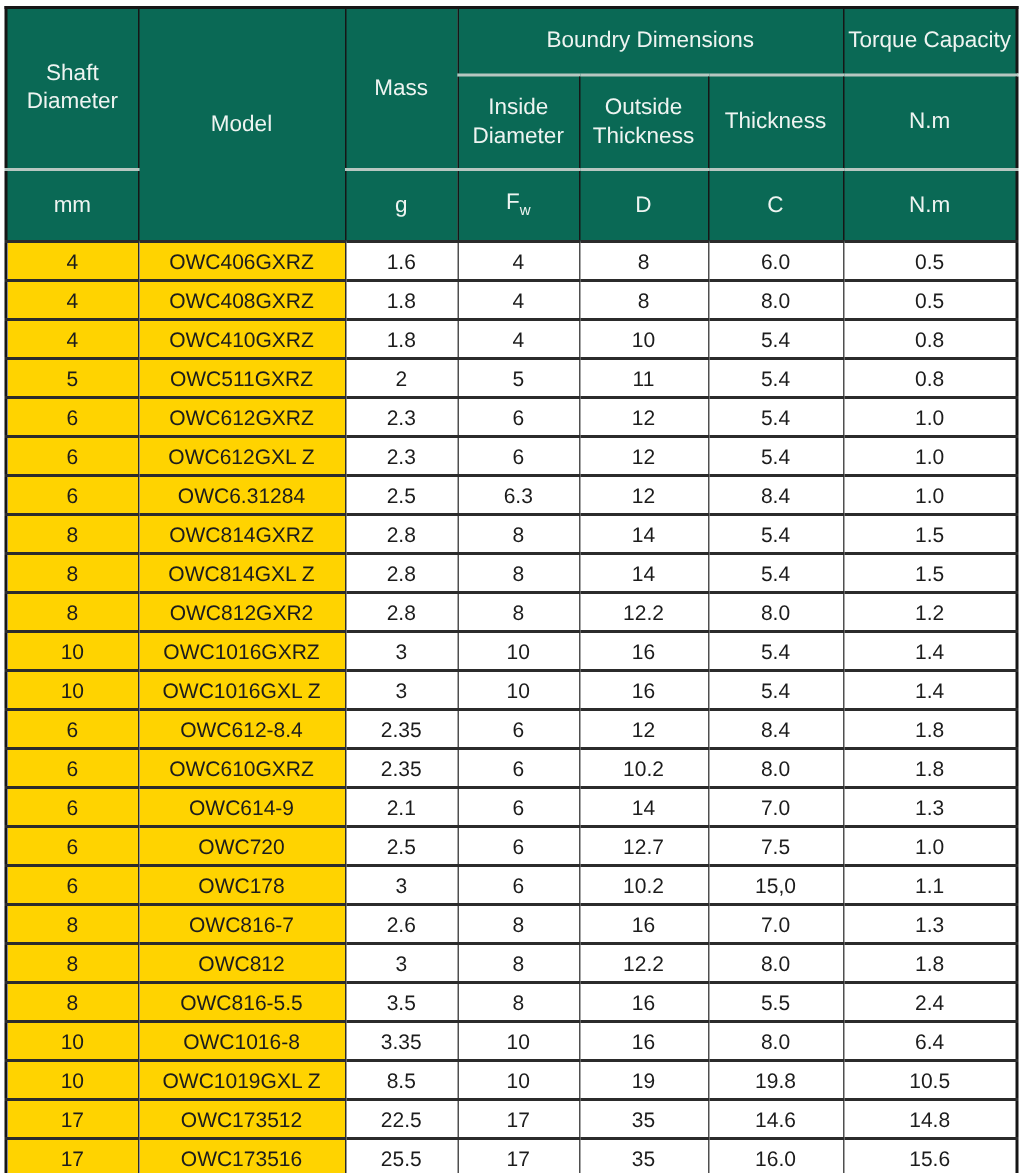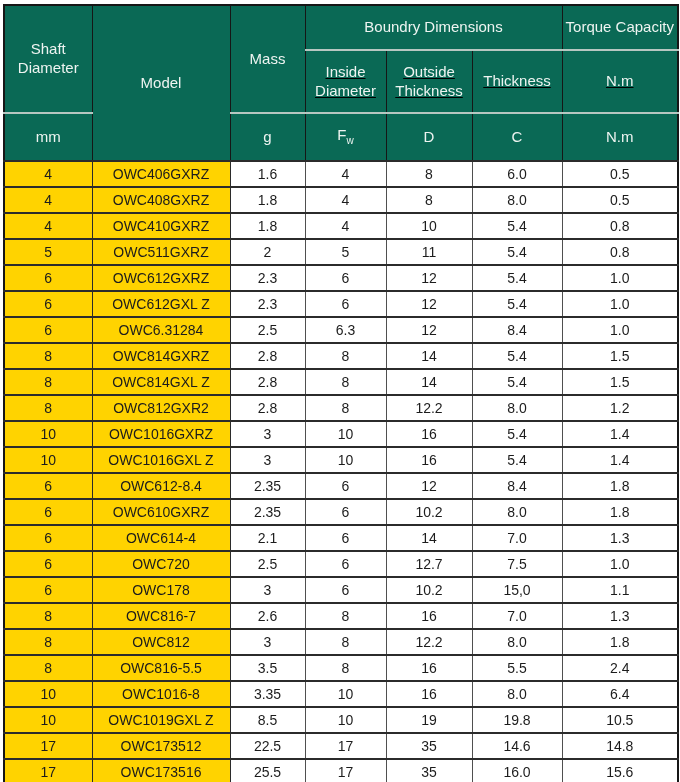--- a/index.html
+++ b/index.html
@@ -23,21 +23,21 @@
     font-size:15px;
     line-height:1.25;
     text-align:center;
     vertical-align:middle;
     border-left:1px solid #161616;
     border-right:1px solid #161616;
     padding:12px 2px;
     margin-left:15px;
   }
   tr.hr1{height:34px;}
-  tr.hr2{height:56px;text-decoration:underline;}
+  tr.hr2{height:56px;}
   tr.hr3{height:34px;}
   th.sep{border-top:2px solid var(--header_separator,#b7c7c1);}
   th sub{font-size:10px;}
   
   tbody td{
     height:24px;
     font-size:14px;
     color:var(--data_text,#1c1c1c);
     text-align:center;
     vertical-align:middle;
@@ -214,21 +214,21 @@
           <td class="c0">6</td>
           <td class="c1">OWC610GXRZ</td>
           <td class="c2">2.35</td>
           <td class="c3">6</td>
           <td class="c4">10.2</td>
           <td class="c5">8.0</td>
           <td class="c6">1.8</td>
         </tr>
         <tr>
           <td class="c0">6</td>
-          <td class="c1">OWC614-4</td>
+          <td class="c1">OWC614-9</td>
           <td class="c2">2.1</td>
           <td class="c3">6</td>
           <td class="c4">14</td>
           <td class="c5">7.0</td>
           <td class="c6">1.3</td>
         </tr>
         <tr>
           <td class="c0">6</td>
           <td class="c1">OWC720</td>
           <td class="c2">2.5</td>

